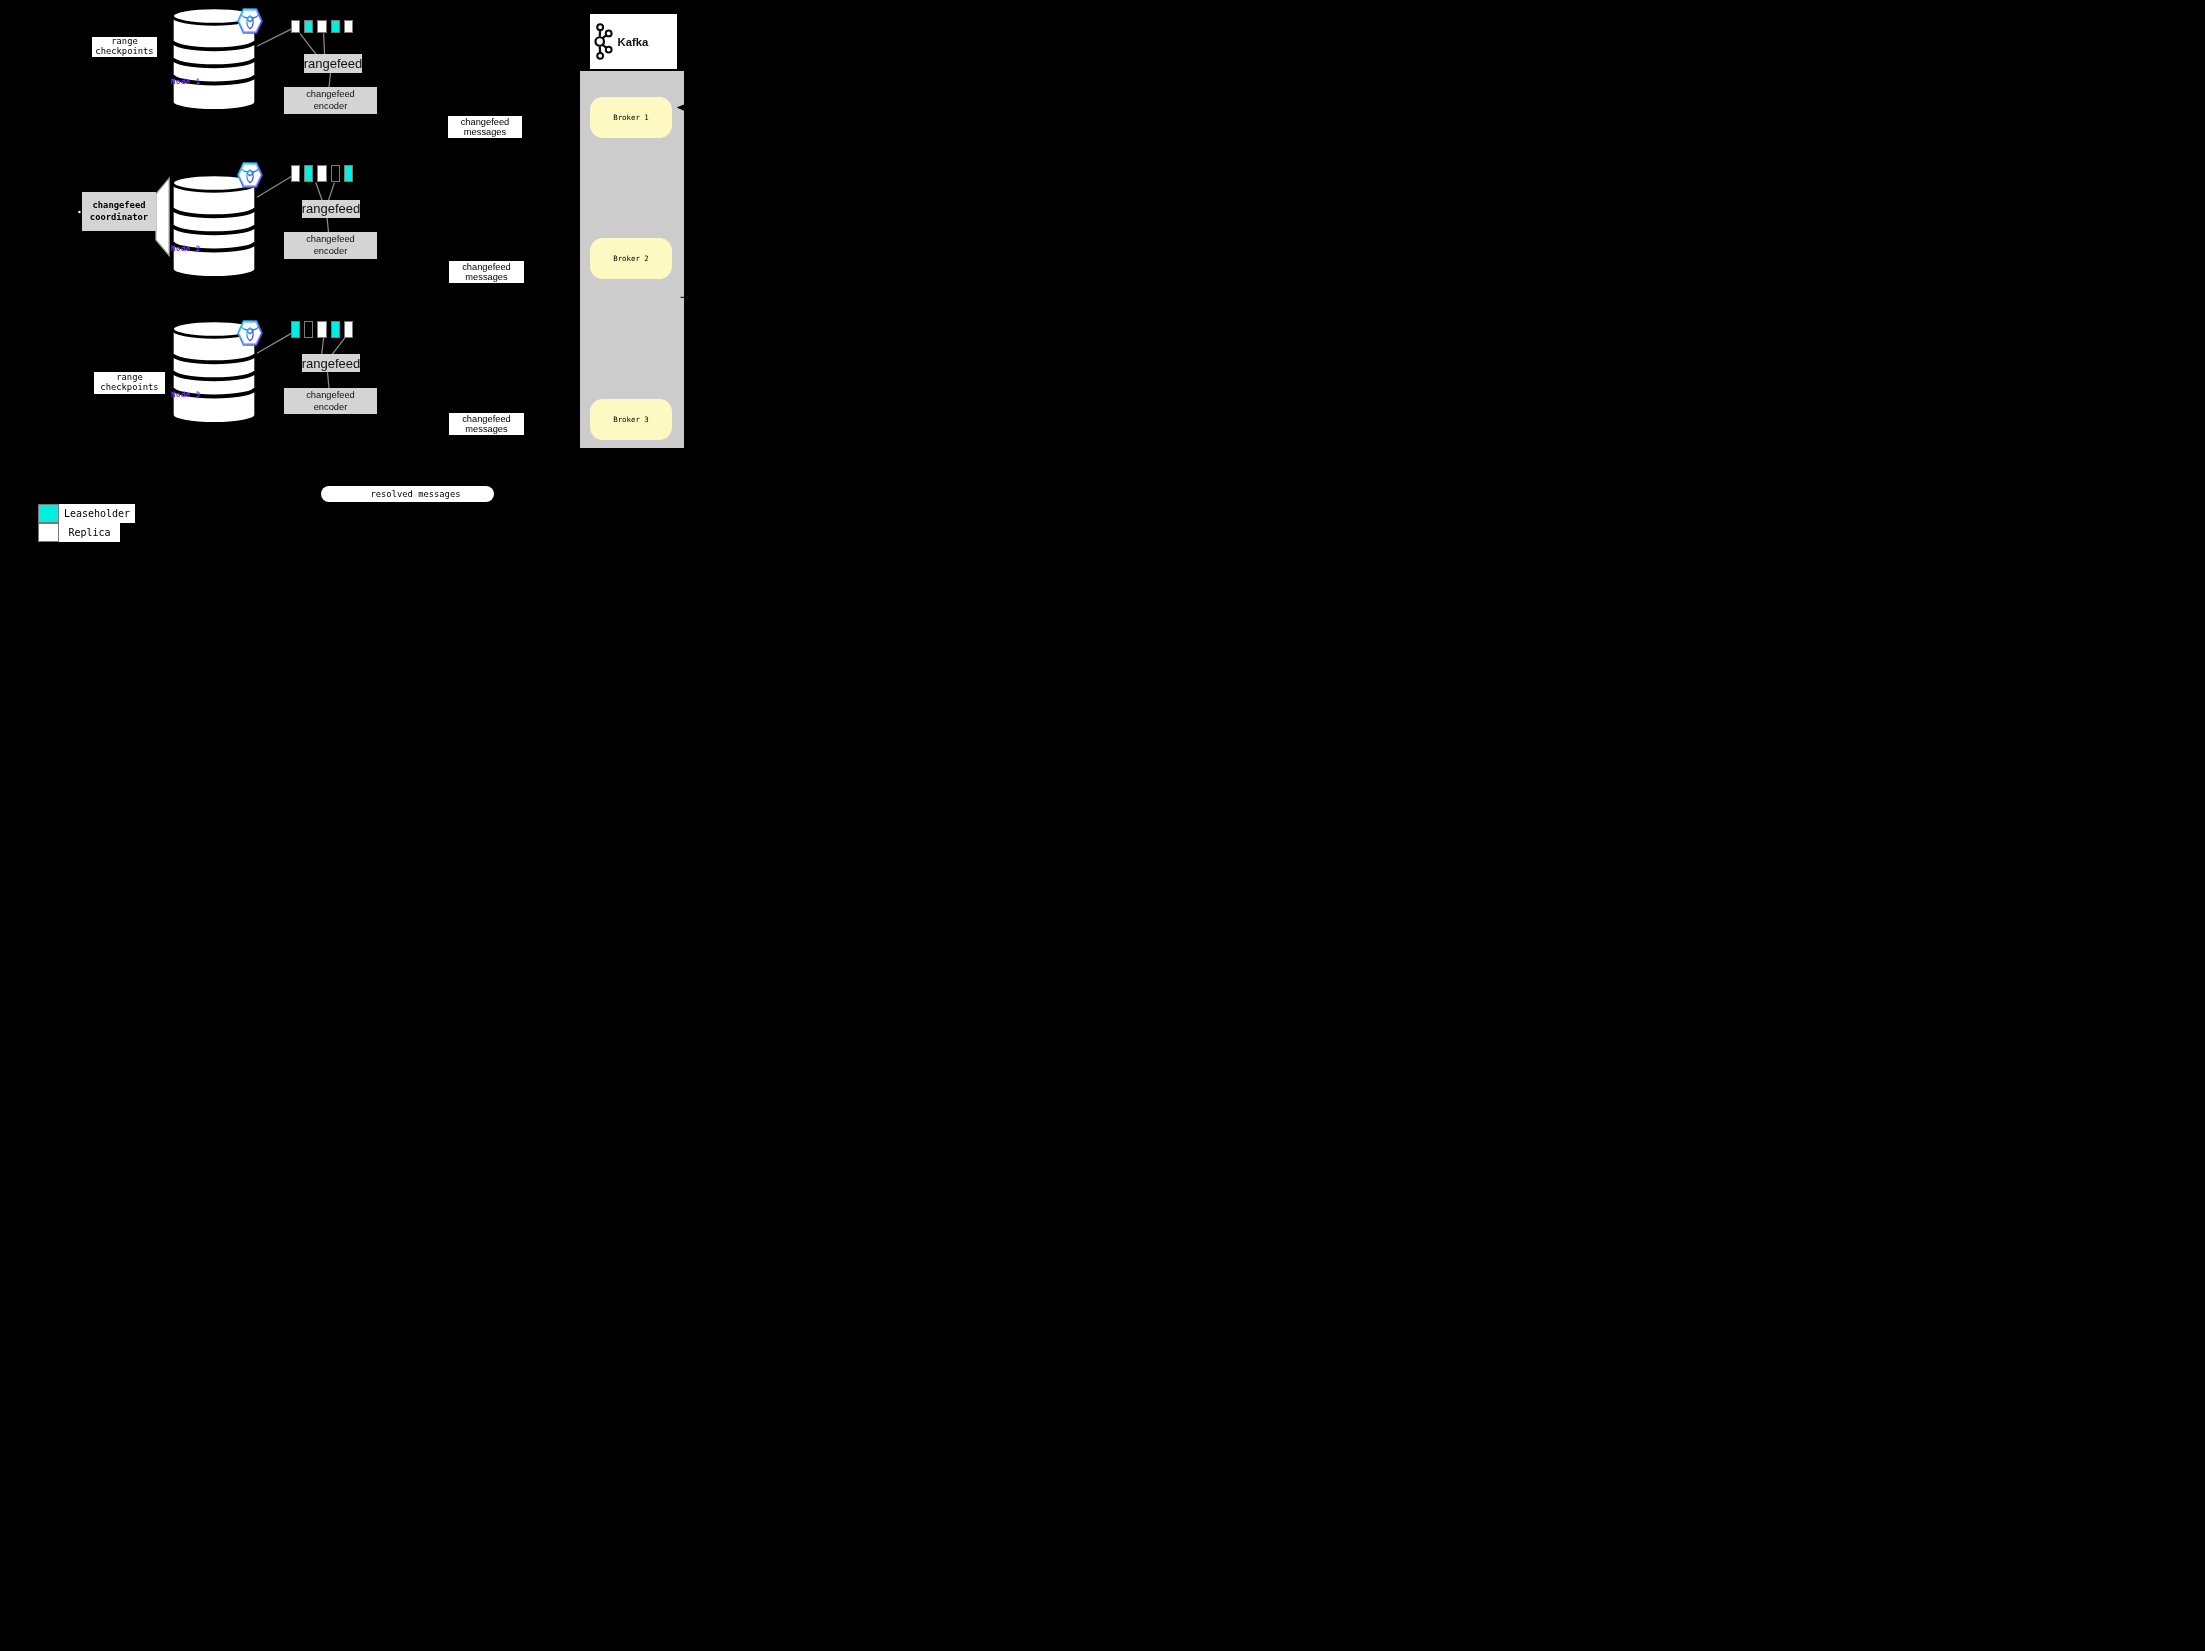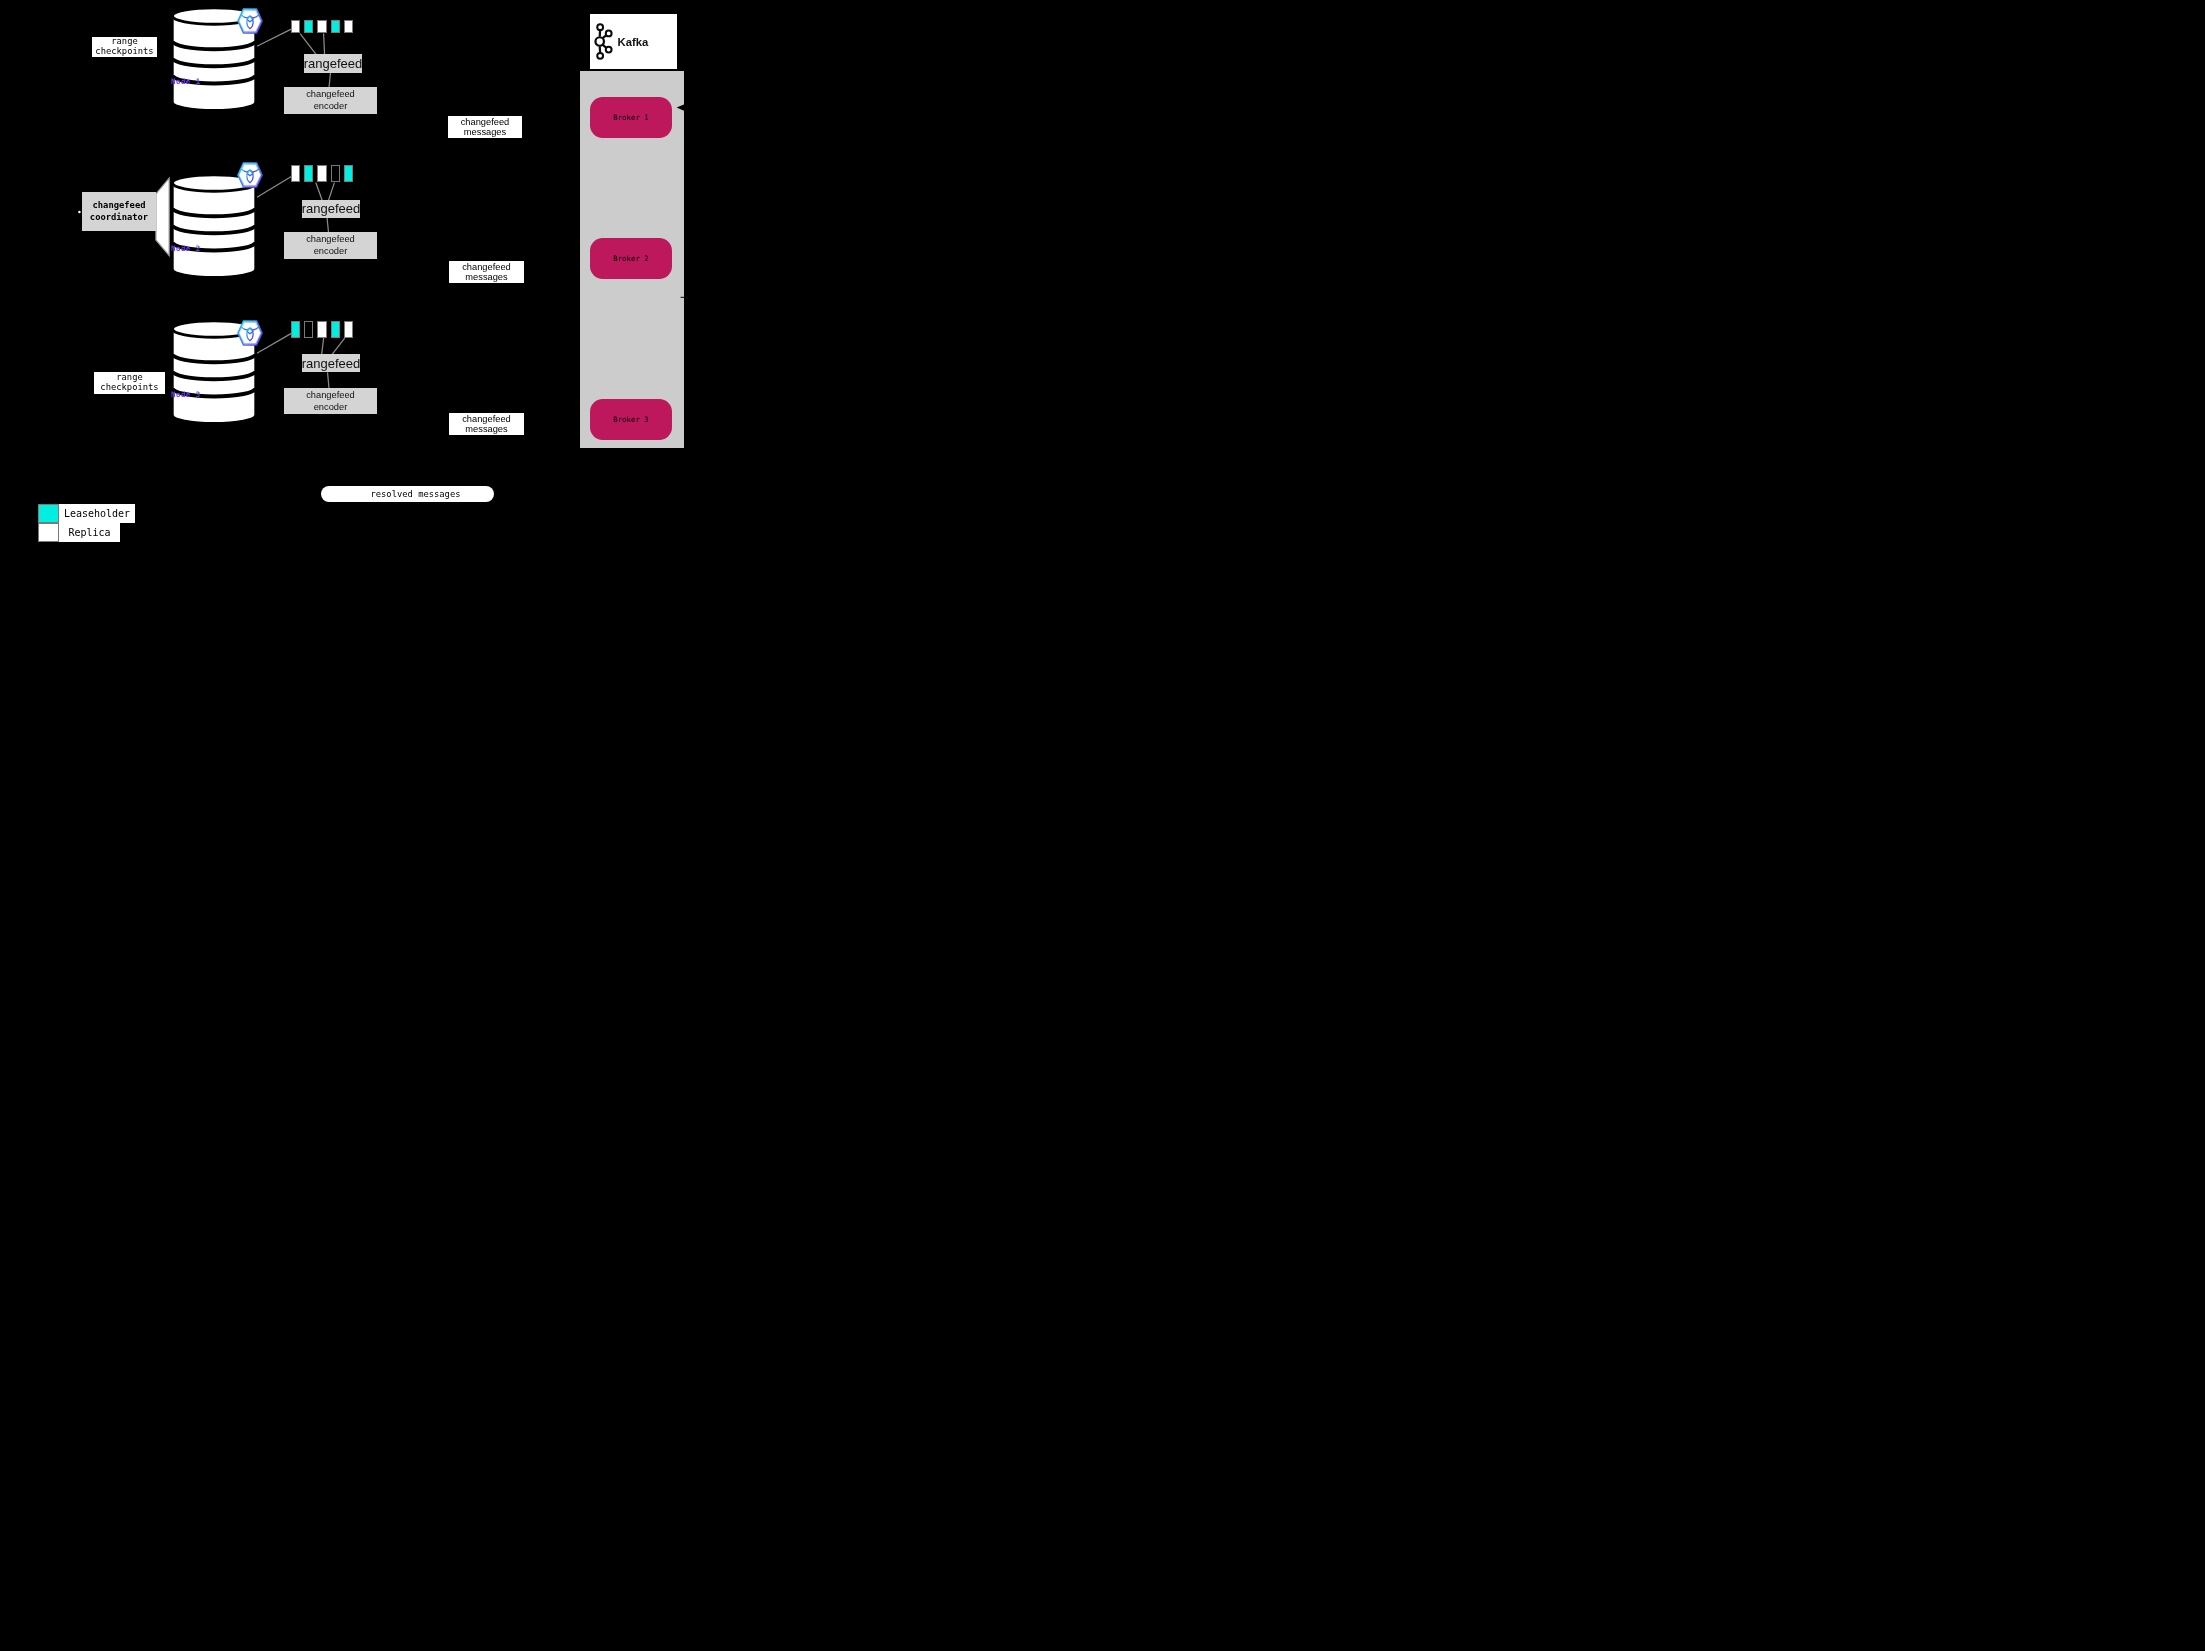--- a/index.html
+++ b/index.html
@@ -50,21 +50,21 @@
     border-radius:8.3px; font-size:8.8px; z-index:2;
   }
   
   .kafka-column{background:var(--column-gray,#ccc); z-index:0;}
   .kafka-box{
     background:#fff; z-index:2; display:flex; align-items:center; z-index:2;
     padding-left:3px; box-sizing:border-box; gap:3.9px;
   }
   .kafka-title{font-family:"Liberation Sans", sans-serif; font-weight:bold; font-size:11.3px; color:#111;}
   .broker{
-    background:#be185d; border-radius:12.7px; z-index:2;
+    background:#fef9c3; border-radius:12.7px; z-index:2;
     display:flex; align-items:center; justify-content:center;
     font-size:7.4px; color:#000;
   }
   
   .legend-swatch{box-sizing:border-box; border:1.5px solid var(--square-border,#7a7a7a); z-index:2;}
   .legend-label{
     background:#fff; color:#000; display:flex; align-items:center; justify-content:center;
     font-size:10px; z-index:2;
   }
 </style>

